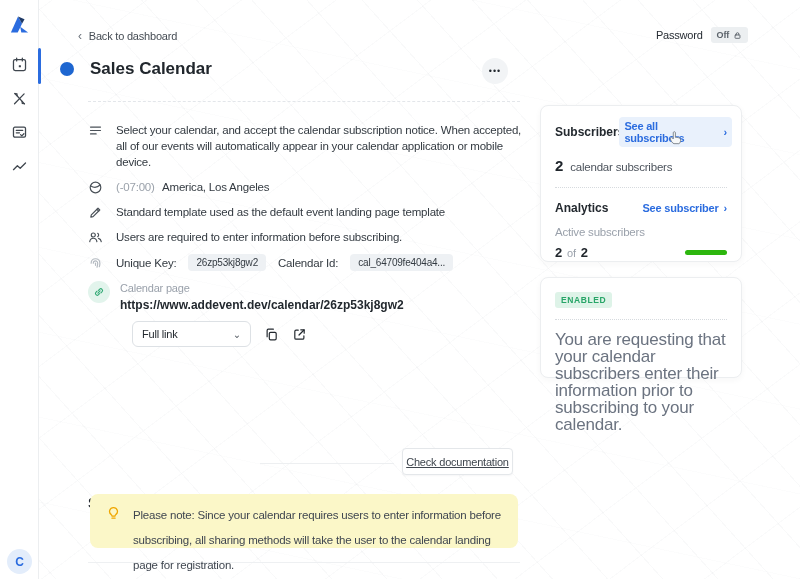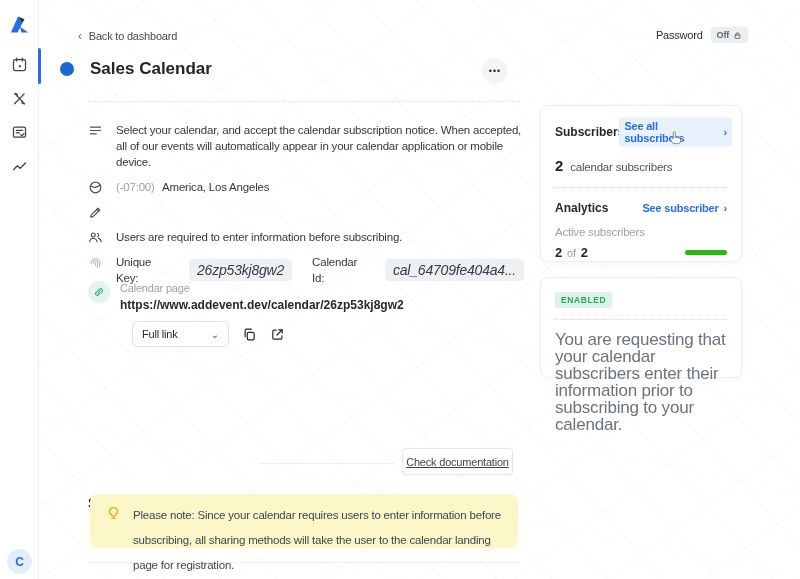--- a/index.html
+++ b/index.html
@@ -55,33 +55,33 @@
 
   
   .info { position:absolute; left:88px; top:122px; width:436px; z-index:2; }
   .irow { display:flex; align-items:flex-start; gap:13px; }
   .irow + .irow { margin-top:9px; }
   .irow .ric { width:15px; height:15px; color:#4a5158; flex:none; margin-top:1px; }
   .irow .ric svg { width:15px; height:15px; }
   .rtext { font-size:11.5px; line-height:16px; color:#333a41; }
   .row-desc { margin-bottom:3px; }
   .tz-offset { color:#9ba2ab; margin-right:5px; }
-  .keys { display:flex; align-items:center; gap:20px; }
-  .kv-badge { background:#eef1f4; border-radius:4px; padding:3px 8px; font-size:14px; color:#343b42;font-style:italic; }
+  .keys { display:flex; align-items:center; gap:12px; }
+  .kv-badge { background:#eef1f4; border-radius:4px; padding:3px 8px; font-size:10px; color:#343b42; }
   .fingerprint { color:#b4bac1 !important; }
 
   
   .cal-page { position:absolute; left:88px; top:281px; display:flex; gap:10px; z-index:2; }
   .cp-circle { width:22px; height:22px; border-radius:50%; background:#e2f4ec; flex:none;
                display:flex; align-items:center; justify-content:center; }
   .cp-circle svg { width:12px; height:12px; color:#2fa873; }
   .cp-label { font-size:11px; color:#9aa1ab; margin-top:1px; }
   .cp-url { font-size:12px; font-weight:bold; color:#23292f; margin-top:4px; letter-spacing:0; }
   .cp-controls { display:flex; align-items:center; gap:13px; margin-top:9px; margin-left:12px; }
-  .link-select { width:97px; height:23px; border:1px solid #dde1e5; border-radius:6px; background:#fff;
+  .link-select { width:119px; height:23px; border:1px solid #dde1e5; border-radius:6px; background:#fff;
                  display:flex; align-items:center; justify-content:space-between; padding:12px 9px;
                  font-size:11px; color:#23292f; cursor:pointer; }
   .link-select .sel-chev { font-size:10px; color:#555c64; }
   .tool-icon { width:15px; height:15px; color:#23292f; cursor:pointer; }
   .tool-icon svg { width:15px; height:15px; }
 
   
   .share-title { position:absolute; left:88px; top:455px; font-size:14px; font-weight:bold;
                  color:#20262c; letter-spacing:0; z-index:2;margin-top:40px; }
   .share-line { position:absolute; left:260px; top:463px; width:134px; border-top:1px solid #edeff1; z-index:1; }
@@ -214,20 +214,21 @@
     </span>
   </div>
 
   <div class="irow">
     <span class="ric">
       <svg viewBox="0 0 24 24" fill="none" stroke="currentColor" stroke-width="1.9" stroke-linecap="round" stroke-linejoin="round">
         <path d="M4.5 19.5l.8-3.6L16 5.2l2.8 2.8L8.1 18.7z"></path>
         <path d="M14.2 7l2.8 2.8"></path>
       </svg>
     </span>
+    <span class="rtext">Standard template used as the default event landing page template</span>
   </div>
 
   <div class="irow">
     <span class="ric">
       <svg viewBox="0 0 24 24" fill="none" stroke="currentColor" stroke-width="1.9" stroke-linecap="round">
         <circle cx="8.5" cy="8" r="3.2"></circle>
         <path d="M2.8 18.5c.5-3.4 2.8-5.3 5.7-5.3s5.2 1.9 5.7 5.3"></path>
         <path d="M15.5 5.3a3.2 3.2 0 0 1 0 5.4"></path>
         <path d="M16.8 13.4c2.4.5 4 2.3 4.4 5.1"></path>
       </svg>

